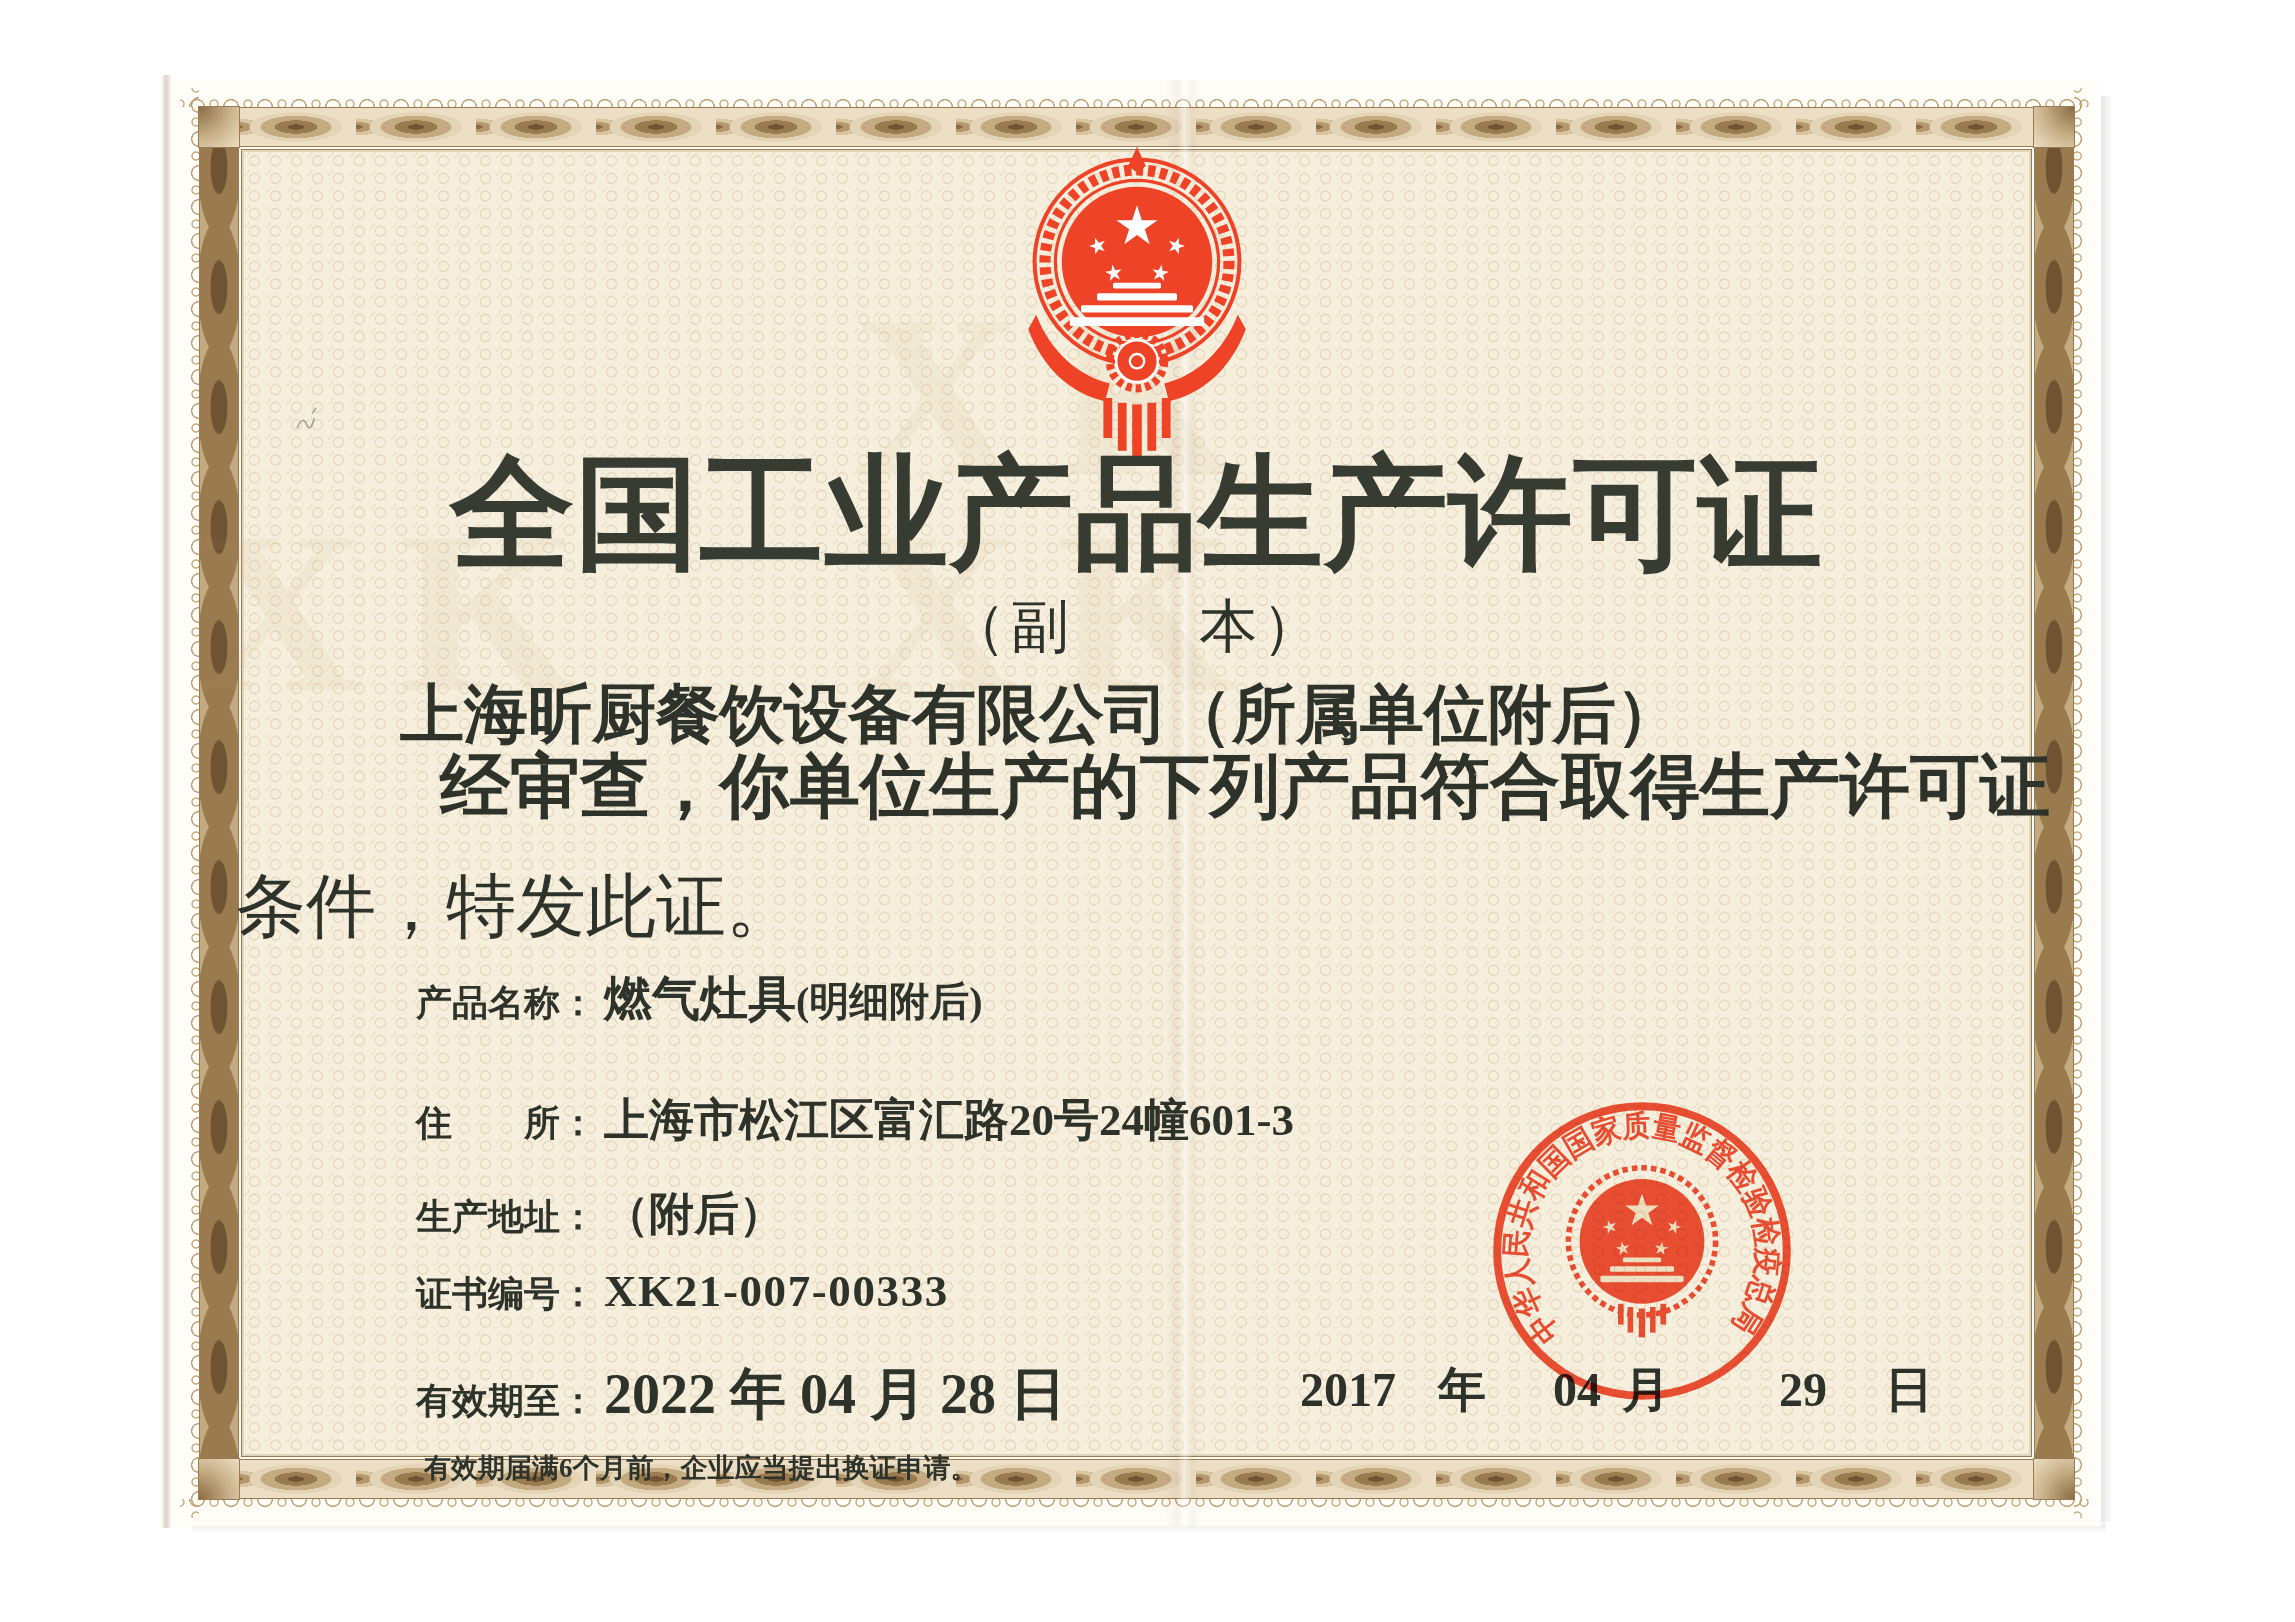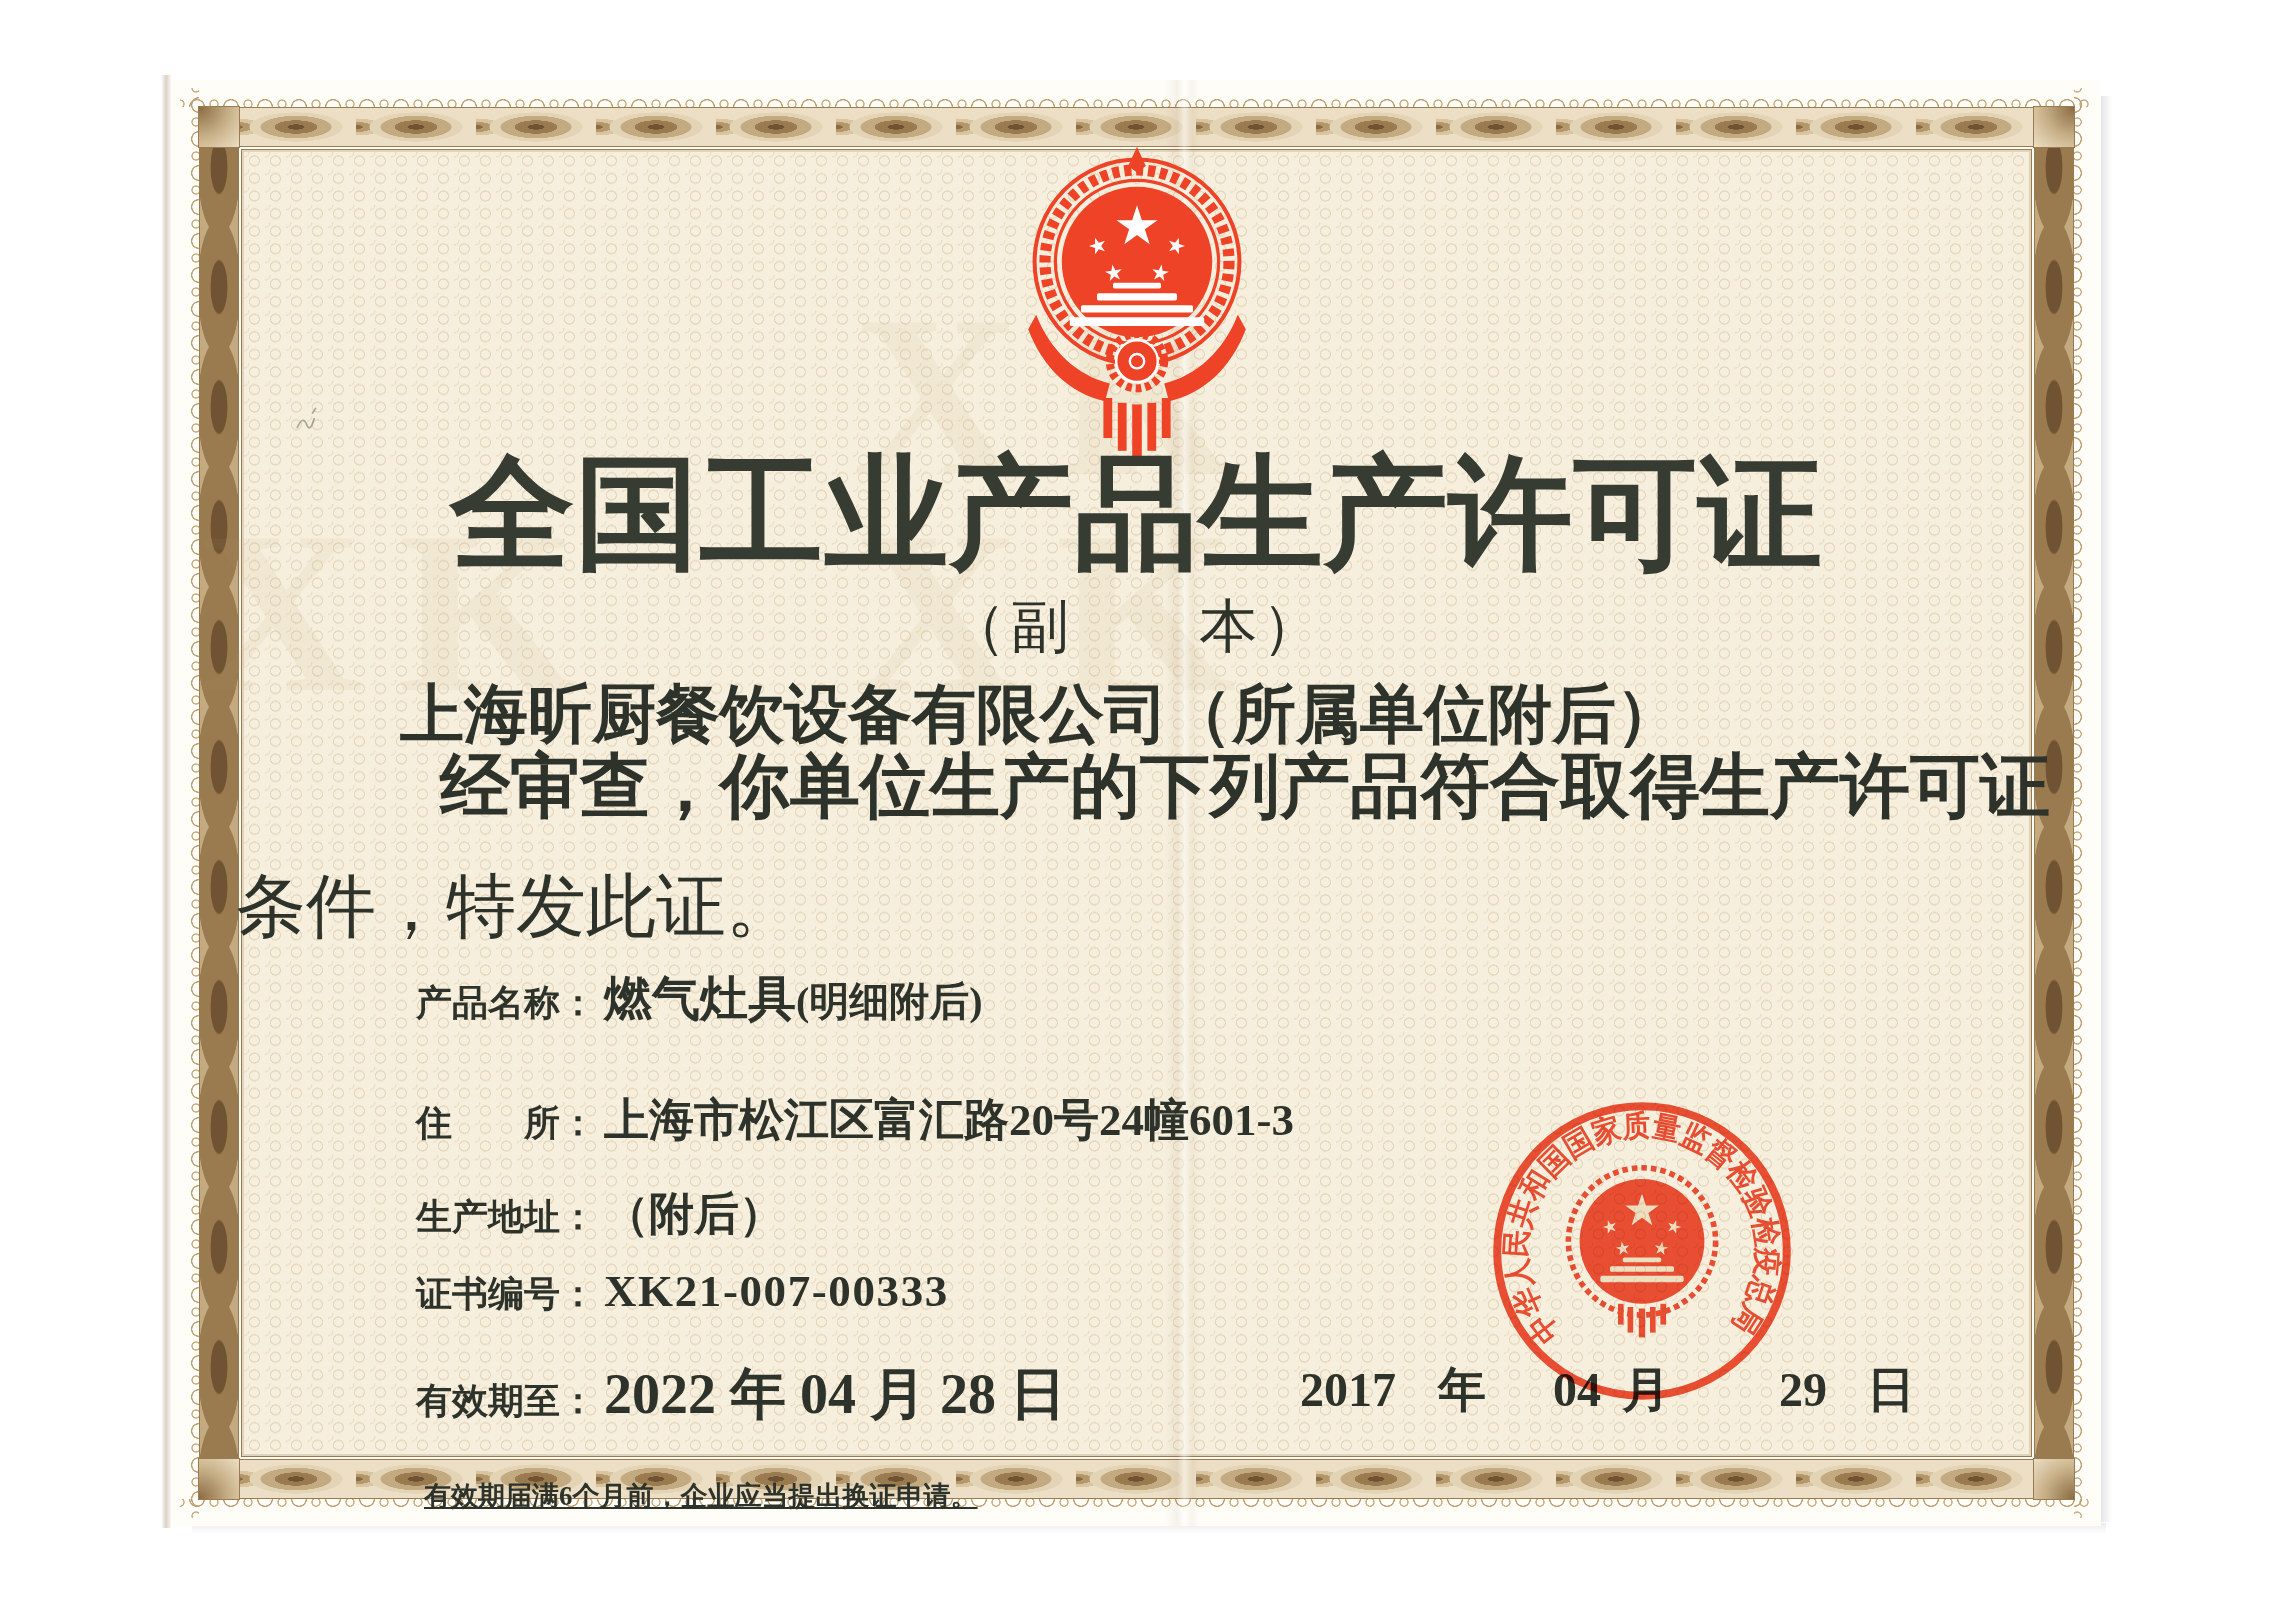--- a/index.html
+++ b/index.html
@@ -90,26 +90,26 @@
   .row .val{font-size:45px;margin-left:8px;}
   .row.product{left:244px;top:887px;}
   .row.product .val{font-size:48px;}
   .row.product .note{font-size:40px;}
   .row.address{left:244px;top:1010px;font-family:Liberation Serif, serif;}
   .row.prodaddr{left:244px;top:1104px;}
   .row.certno{left:244px;top:1185px;}
   .row.certno .val{letter-spacing:1.6px;}
   .row.validity{left:244px;top:1277px;}
   .row.validity .val{font-size:56px;}
-  .note-line{position:absolute;left:252px;top:1398px;font-size:27px;font-weight:bold;text-decoration:underline;}
+  .note-line{position:absolute;left:252px;top:1370px;font-size:27px;font-weight:bold;}
 
   .issue-date{position:absolute;left:1128px;top:1278px;font-size:48px;font-weight:bold;white-space:nowrap;}
   .issue-date .g52{margin-right:42px;} .issue-date .g84{margin-right:67px;}
   .issue-date .g26{margin-right:21px;} .issue-date .g136{margin-right:109px;}
-  .issue-date .g50{margin-right:40px;}
+  .issue-date .g50{margin-right:58px;}
 
   
   .emblem{position:absolute;left:calc(50% - 136px);top:46px;width:272px;height:336px;}
   .seal{position:absolute;left:1310px;top:1011px;width:320px;height:320px;
     mix-blend-mode:multiply;opacity:.95;}
   .scribble{position:absolute;left:119px;top:322px;width:35px;height:35px;opacity:.55;}
 </style>
 </head>
 <body>
 

